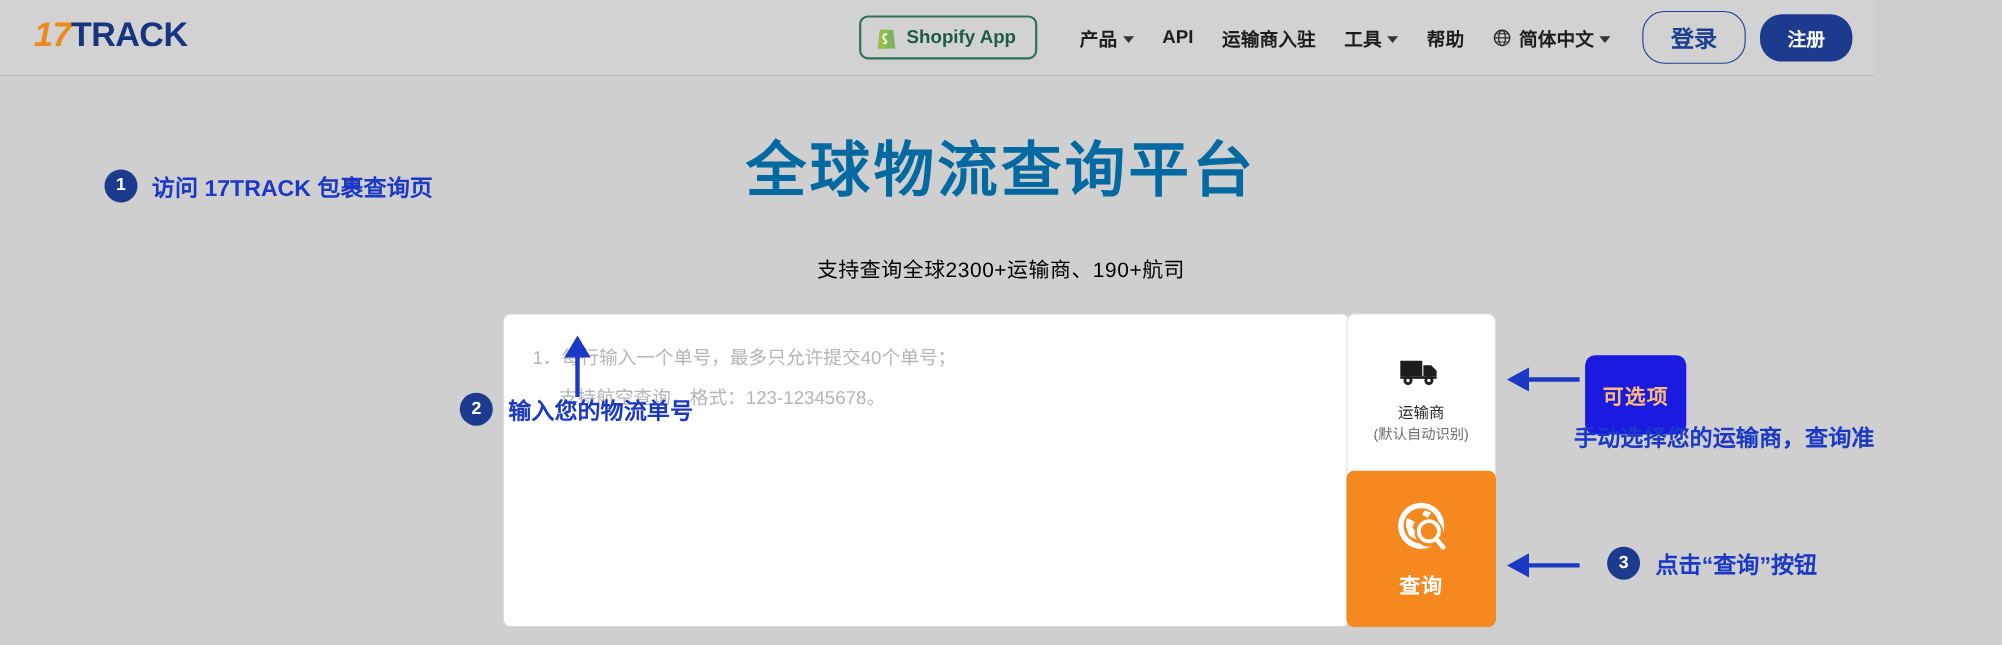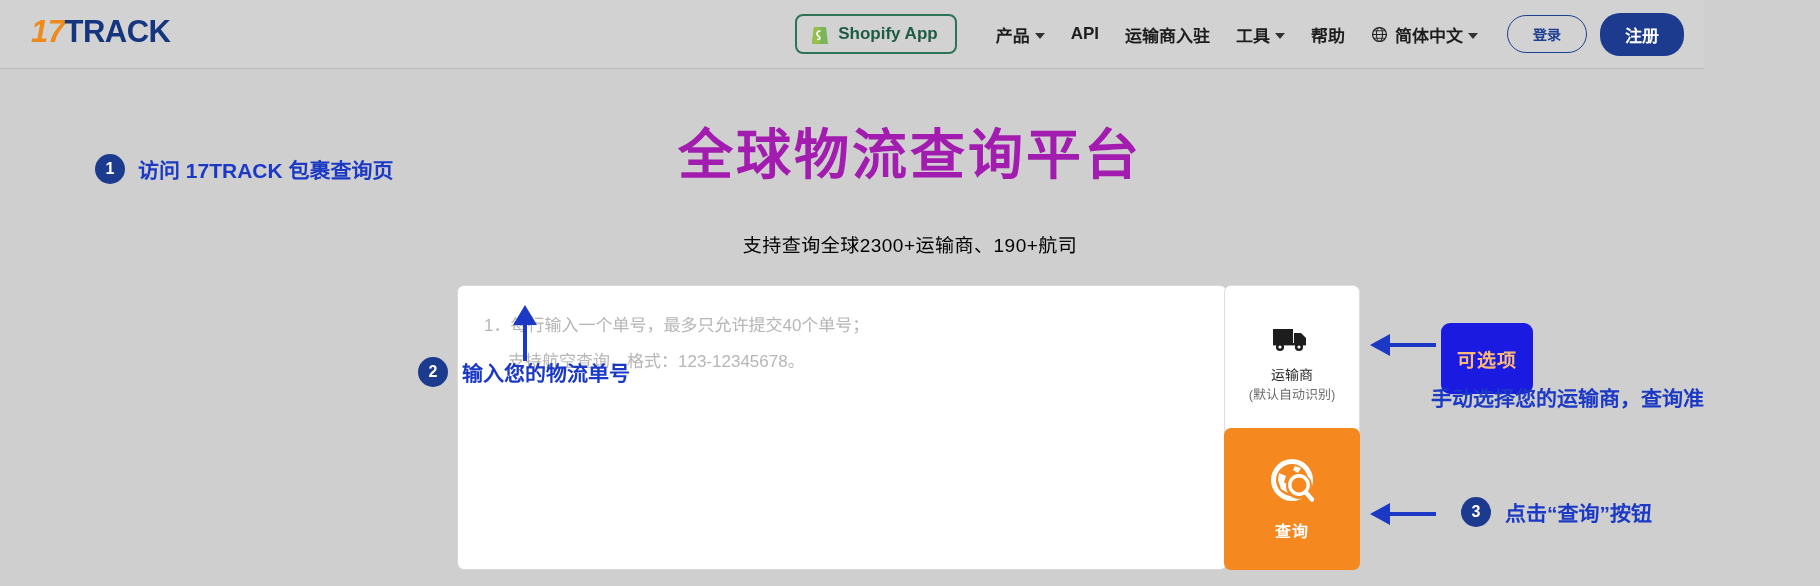--- a/index.html
+++ b/index.html
@@ -92,21 +92,21 @@
     display: inline-block;
     margin-top: 3px;
   }
   .globe-icon { margin-right: 2px; display: inline-flex; }
   .btn-login {
     border: 1.6px solid #1c3f91;
     color: #1c3f91;
     background: transparent;
     border-radius: 20px;
     padding: 8px 25px;
-    font-size: 14px;
+    font-size: 21px;
     font-weight: bold;
     margin-left: 16px;
     white-space: nowrap;
   }
   .btn-register {
     background: #1c3b8f;
     color: #ffffff;
     border: none;
     border-radius: 20px;
     padding: 9px 25px;
@@ -118,21 +118,21 @@
 
   
   .hero-title {
     position: absolute;
     top: 128px;
     left: 0;
     width: 1820px;
     text-align: center;
     font-size: 55px;
     font-weight: bold;
-    color: #a21caf;
+    color: #0369a1;
     letter-spacing: 3px;
     line-height: 1;
   }
   .hero-sub {
     position: absolute;
     top: 230px;
     left: 0;
     width: 1820px;
     text-align: center;
     font-size: 19px;
@@ -202,21 +202,21 @@
     border-radius: 7px;
     display: flex;
     flex-direction: column;
     align-items: center;
     justify-content: center;
     border: none;
   }
   .search-icon { margin-bottom: 6px; display:block; }
   .search-label {
     color: #ffffff;
-    font-size: 16px;
+    font-size: 19px;
     font-weight: bold;
     letter-spacing: 1px;
   }
 
   
   .anno-badge {
     width: 30px; height: 30px;
     border-radius: 50%;
     background: #1c3b8f;
     color: #fff;

